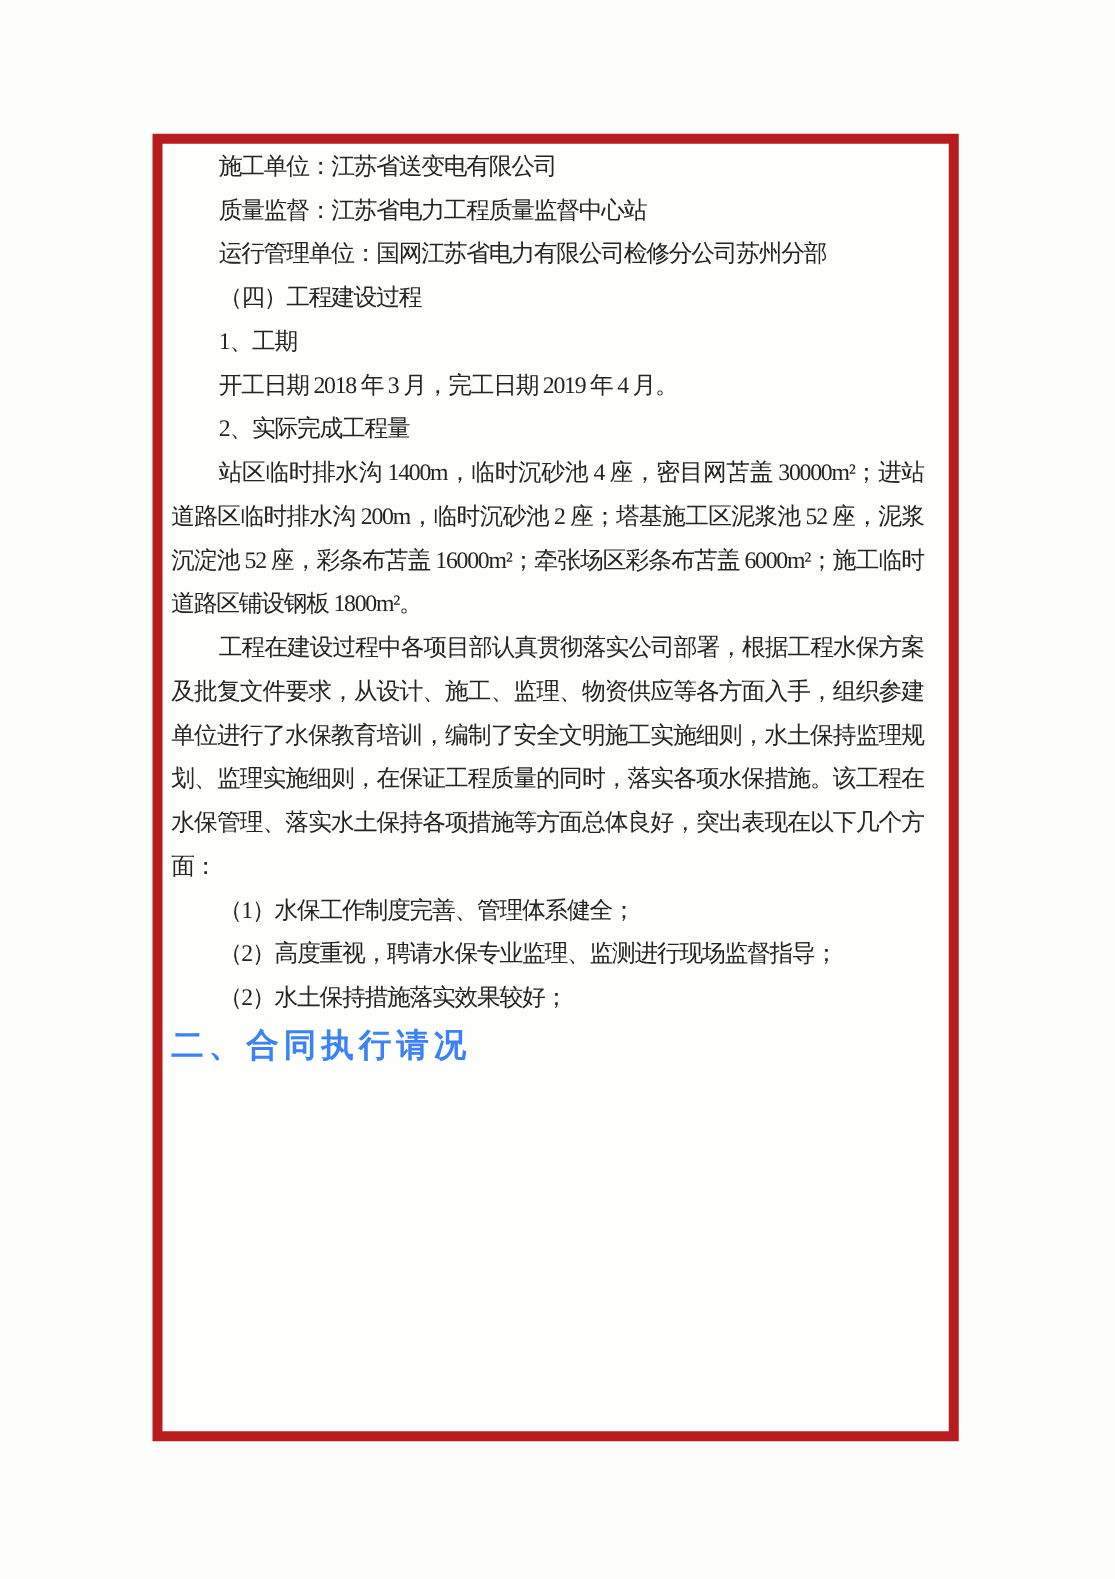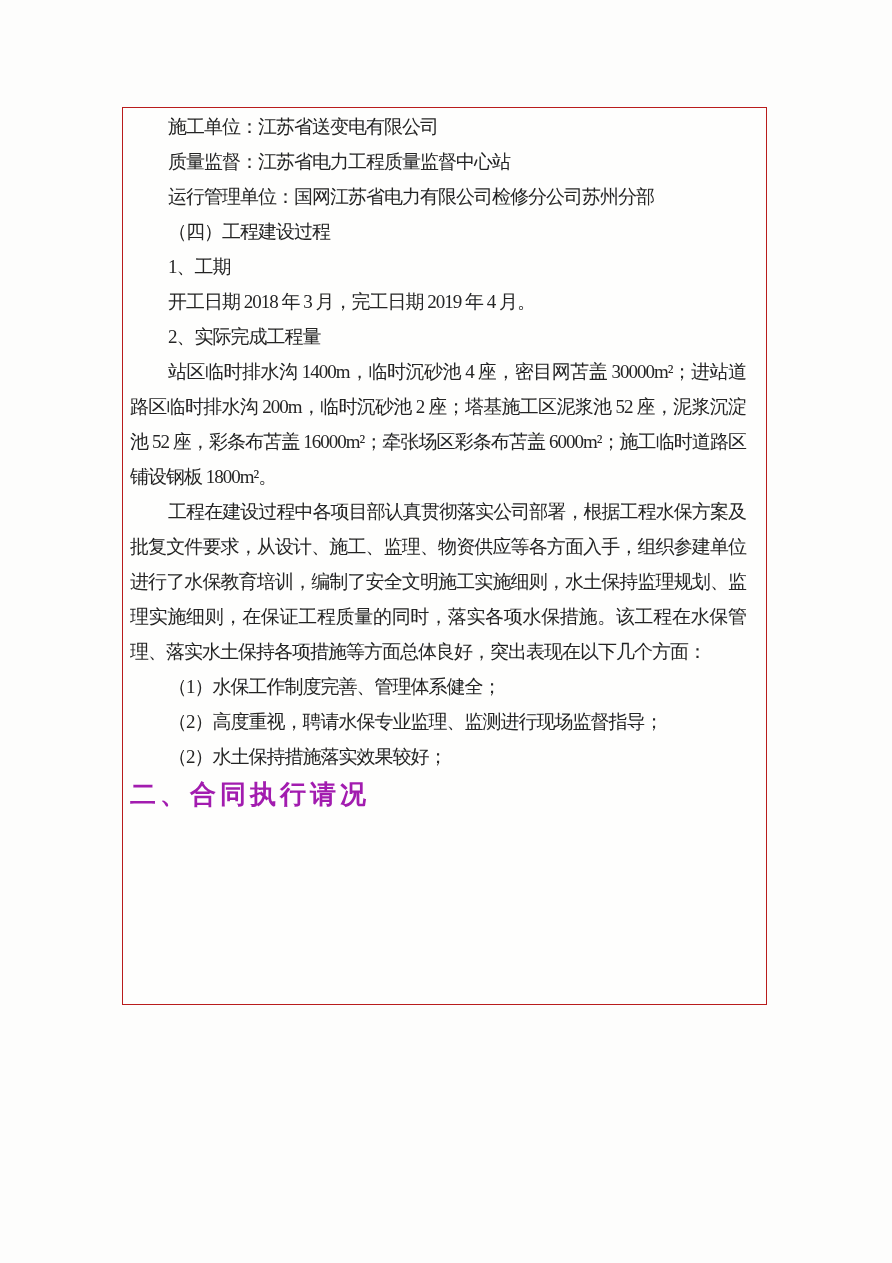--- a/index.html
+++ b/index.html
@@ -8,43 +8,43 @@
     height: 1263px;
     position: relative;
     background: #fdfdfc;
     font-family: "Liberation Serif", "DejaVu Serif", serif;
   }
   .doc-frame {
     position: absolute;
     left: 122px;
     top: 107px;
     width: 645px;
-    height: 898px;
+    height: 1046px;
     box-sizing: border-box;
-    border: 1px solid #b91c1c;
+    border: 8px solid #b91c1c;
     padding: 1px 20px 0 7px;
     overflow: hidden;
     background: #fefefd;
   }
   .para {
     margin: 0;
     font-size: 19px;
     letter-spacing: -1px;
     line-height: 35px;
     color: #242424;
     text-align: justify;
     text-indent: 38px;
   }
   .heading {
     margin: 1px 0 13px 0;
     font-size: 26px;
     line-height: 40px;
     font-weight: bold;
     letter-spacing: 4px;
-    color: #a21caf;
+    color: #3b82f6;
     text-indent: 0;
     text-align: left;
   }
 </style>
 </head>
 <body>
 
 <div class="doc-frame">
   <p class="para">施工单位：江苏省送变电有限公司</p>
   <p class="para">质量监督：江苏省电力工程质量监督中心站</p>

